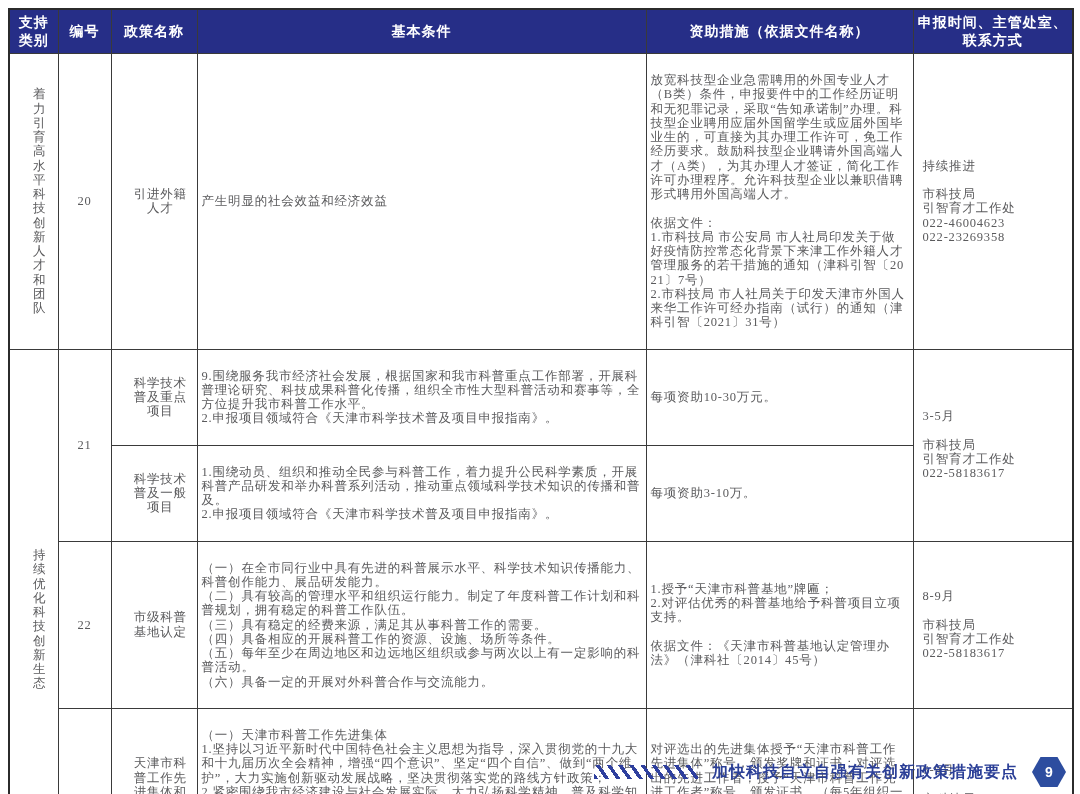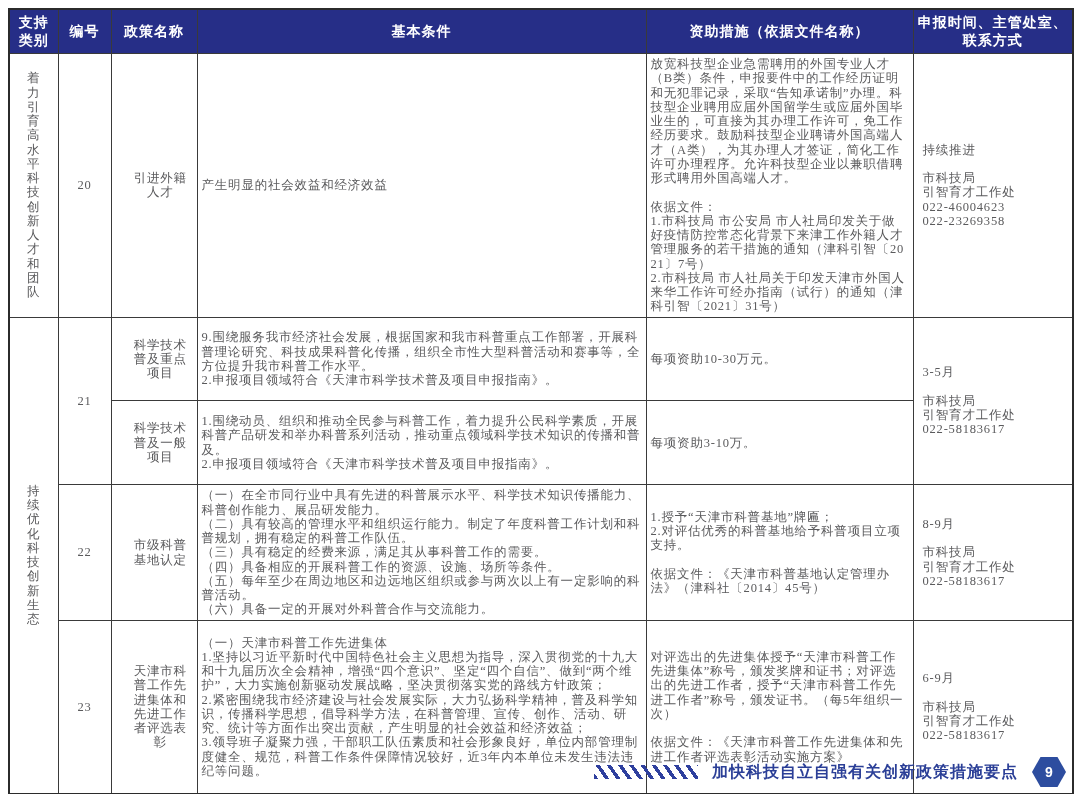--- a/index.html
+++ b/index.html
@@ -23,26 +23,26 @@
     font-size:14px;font-weight:bold;letter-spacing:1px;
     text-align:center;padding:4px 3px;line-height:1.25;
   }
   td{
     color:#5a5a5c;
     font-family:"Liberation Serif","DejaVu Serif",serif;
     font-size:12.5px;line-height:1.14;letter-spacing:0.8px;
   }
   td.num{text-align:center;}
   td.cat{padding:2px;}
-  td.cat .vwrap{width:2em;margin:0 auto;word-break:break-all;text-align:center;}
+  td.cat .vwrap{width:2em;margin:0 auto;word-break:break-all;text-align:right;}
   td.policy-name{padding:20px;}
   td.policy-name .pwrap{width:4.6em;margin:0 auto;word-break:break-all;text-align:center;}
   td.cond, td.meas, td.contact{
     white-space:pre-wrap;word-break:break-all;
-    padding:3px 4px;text-align:left;margin-left:44px;
+    padding:19px 4px;text-align:left;margin-left:44px;
   }
   td.contact{padding-left:9px;}
   .footer{
     position:absolute;right:14px;bottom:7px;height:30px;
     display:flex;align-items:center;gap:14px;
   }
   .hatch{
     width:104px;height:14px;
     background:repeating-linear-gradient(55deg,#2e3f9e 0px,#2e3f9e 3.5px,transparent 3.5px,transparent 9.2px);
   }

